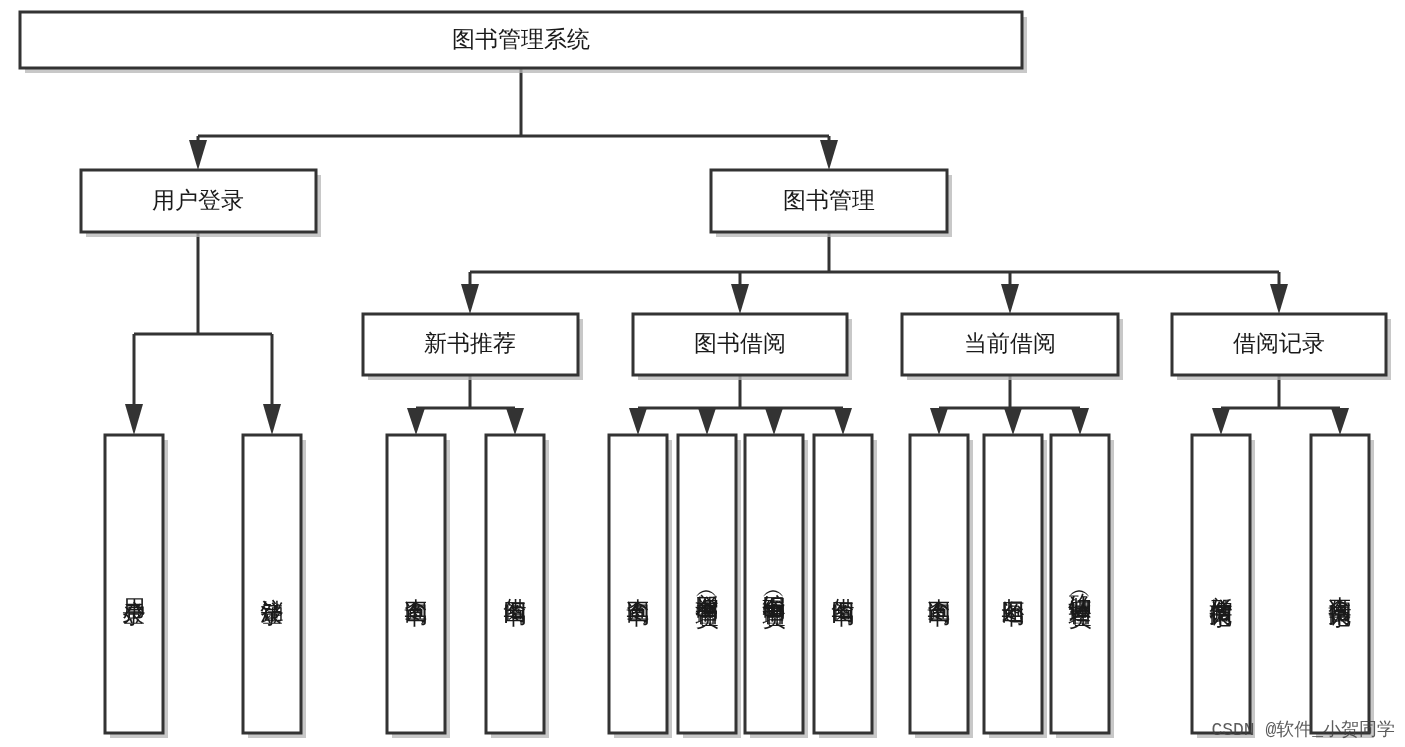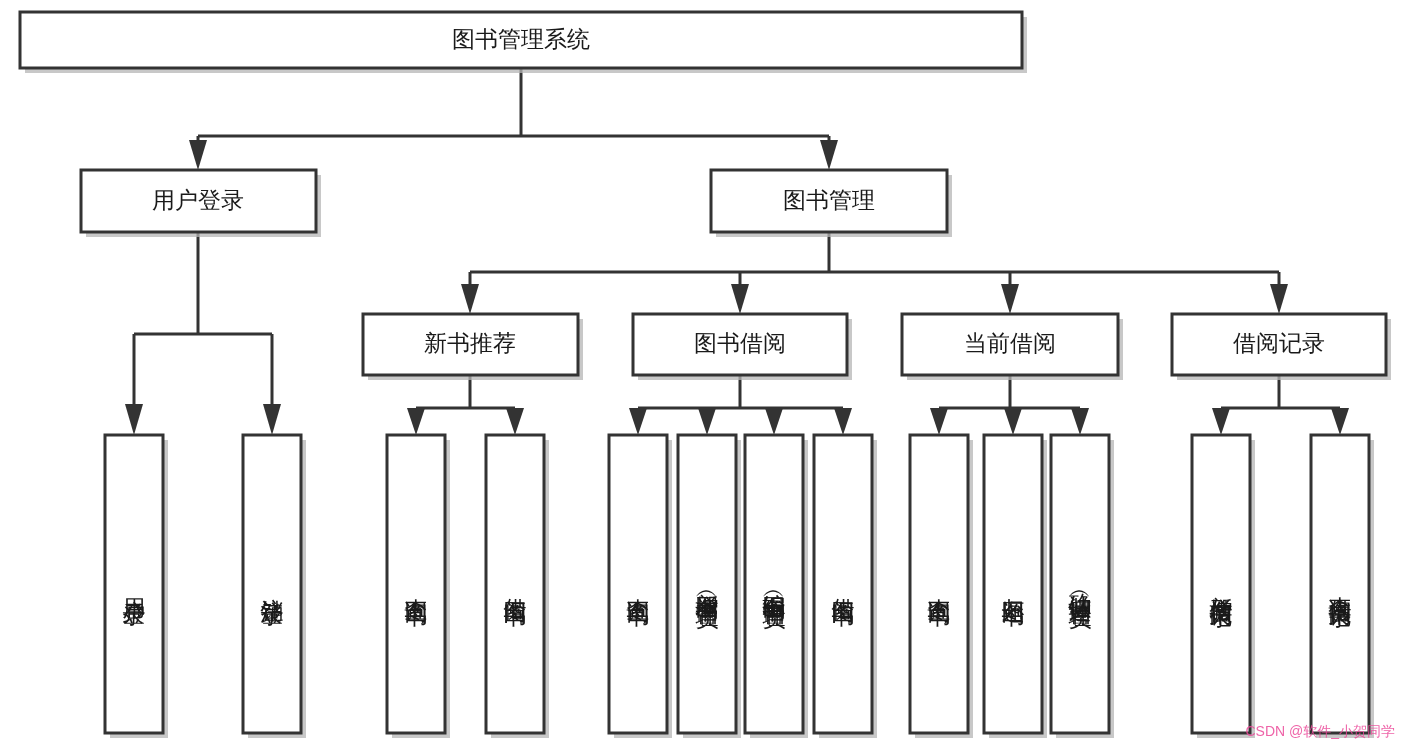--- a/index.html
+++ b/index.html
@@ -69,23 +69,23 @@
     line-height: 1.08;
     color: #1a1a1a;
     letter-spacing: 2px;
     text-align: center;
     white-space: nowrap;
   }
   .watermark {
     position: absolute;
     right: 10px;
     bottom: 6px;
-    font-family: Liberation Sans, sans-serif;
-    font-size: 14px;
-    color: #ec4899;
+    font-family: Liberation Mono, monospace;
+    font-size: 18px;
+    color: #404040;
     opacity: 0.85;
     user-select: none;
     white-space: nowrap;
   }
 </style>
 </head>
 <body>
 
 <div id="diagram-root">
 

